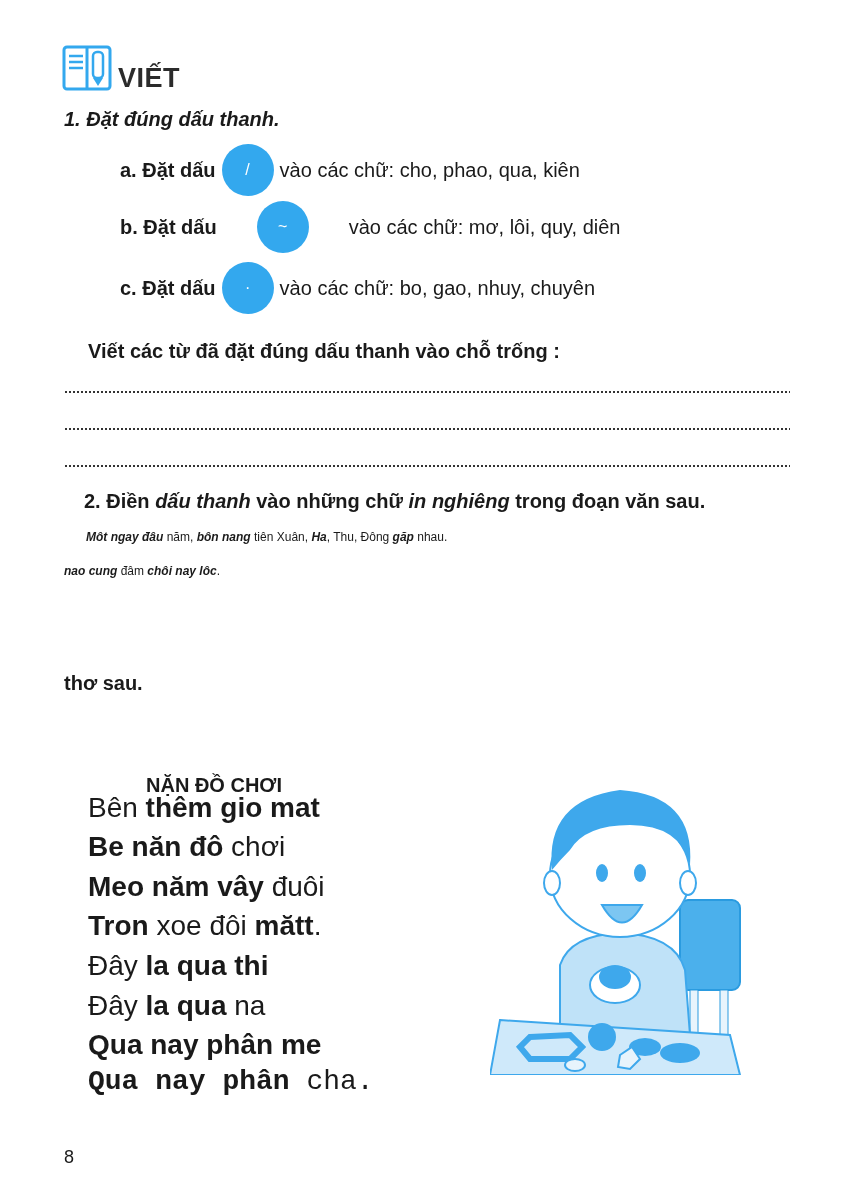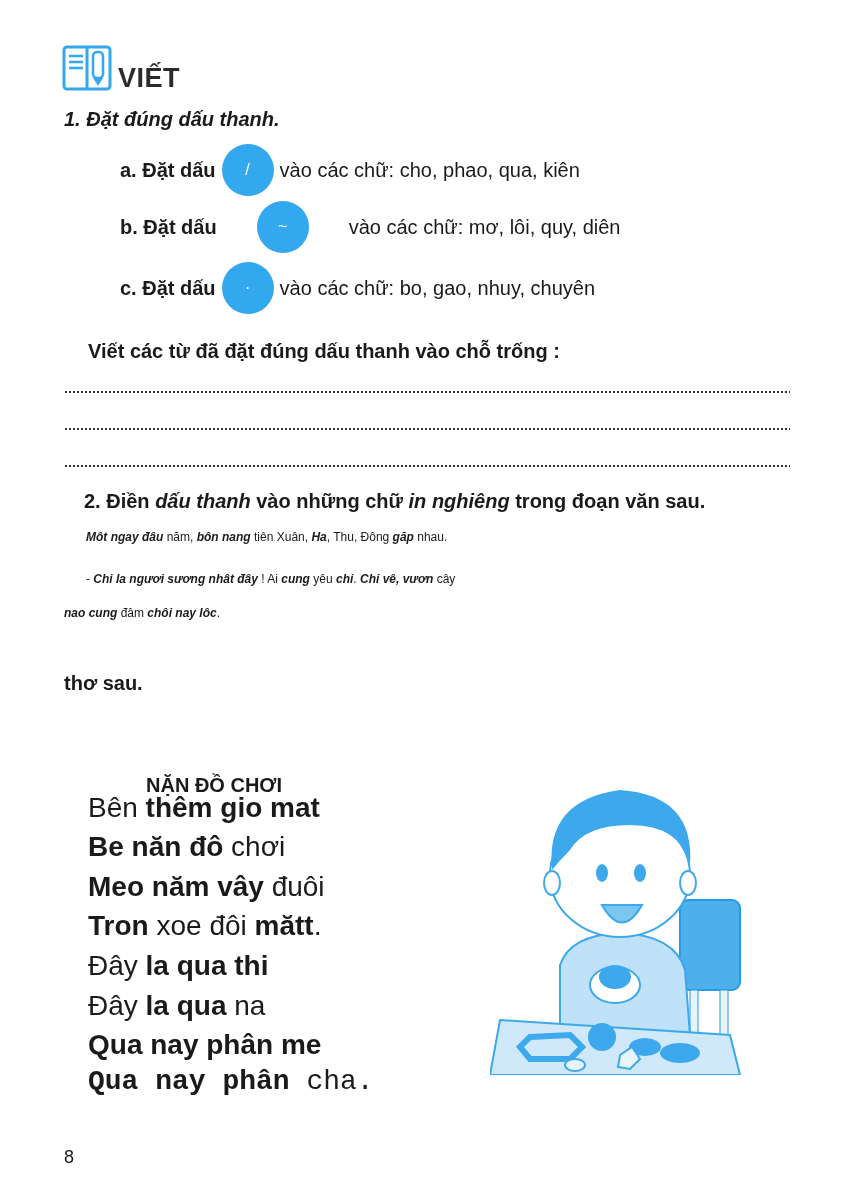--- a/index.html
+++ b/index.html
@@ -74,23 +74,20 @@
 <div class="abs dots" style="top:464px;"></div>
 
 <div class="abs q" style="left:64px; top:490px;margin-left:20px;">
   <span>2. Điền </span><span class="i">dấu thanh</span><span> vào những chữ </span><span class="i">in nghiêng</span><span> trong đoạn văn sau.</span>
 </div>
 
 <div class="abs para" style="left:64px; top:520px; width:730px;">
   <div style="text-indent:22px;">
     <span class="bi">Môt ngay đâu</span><span> năm, </span><span class="bi">bôn nang</span><span> tiên Xuân, </span><span class="bi">Ha</span><span>, Thu, Đông </span><span class="bi">găp</span><span> nhau.</span>
   </div>
-  <div style="text-indent:22px; margin-top:8px;">
-    <span>- </span><span class="bi">Chi la ngươi sương nhât đây</span><span> ! Ai </span><span class="bi">cung</span><span> yêu </span><span class="bi">chi</span><span>. </span><span class="bi">Chi vê, vươn</span><span> cây</span>
-  </div>
   <div>
     <span class="bi">nao cung</span><span> đâm </span><span class="bi">chôi nay lôc</span><span>.</span>
   </div>
 </div>
 
 <div class="abs q" style="left:64px; top:667px; line-height:32px;">
   <div>thơ sau.</div>
 </div>
 
 <div class="abs poem-title" style="left:146px; top:753px;margin-top:21px;">NẶN ĐỒ CHƠI</div>

